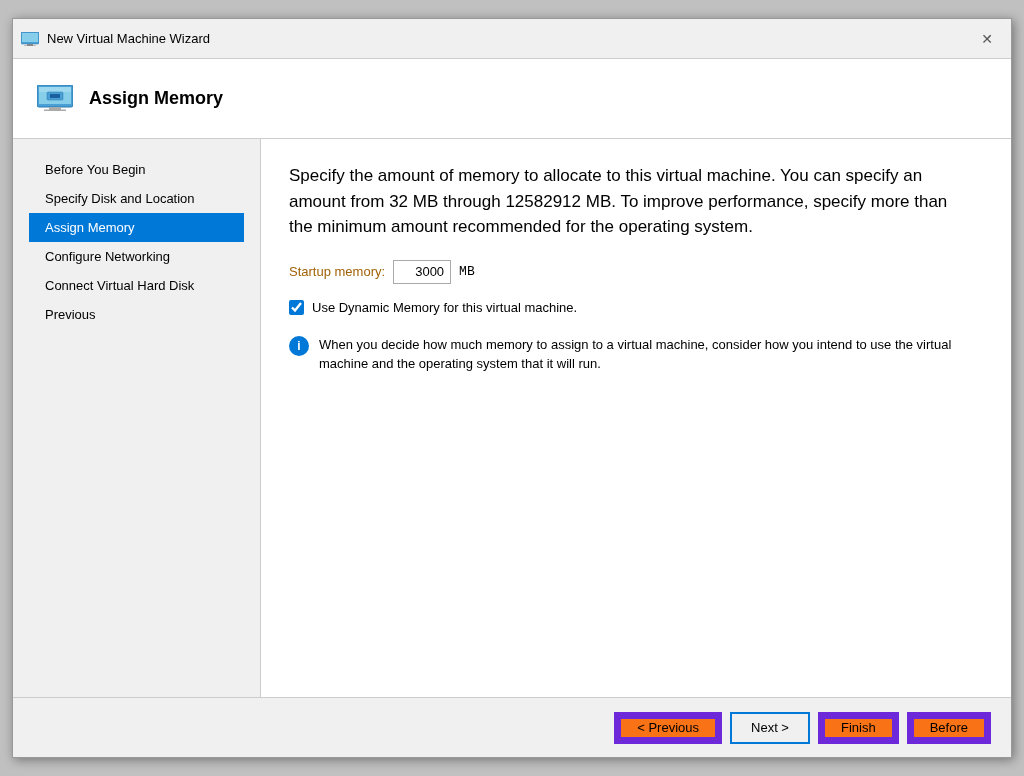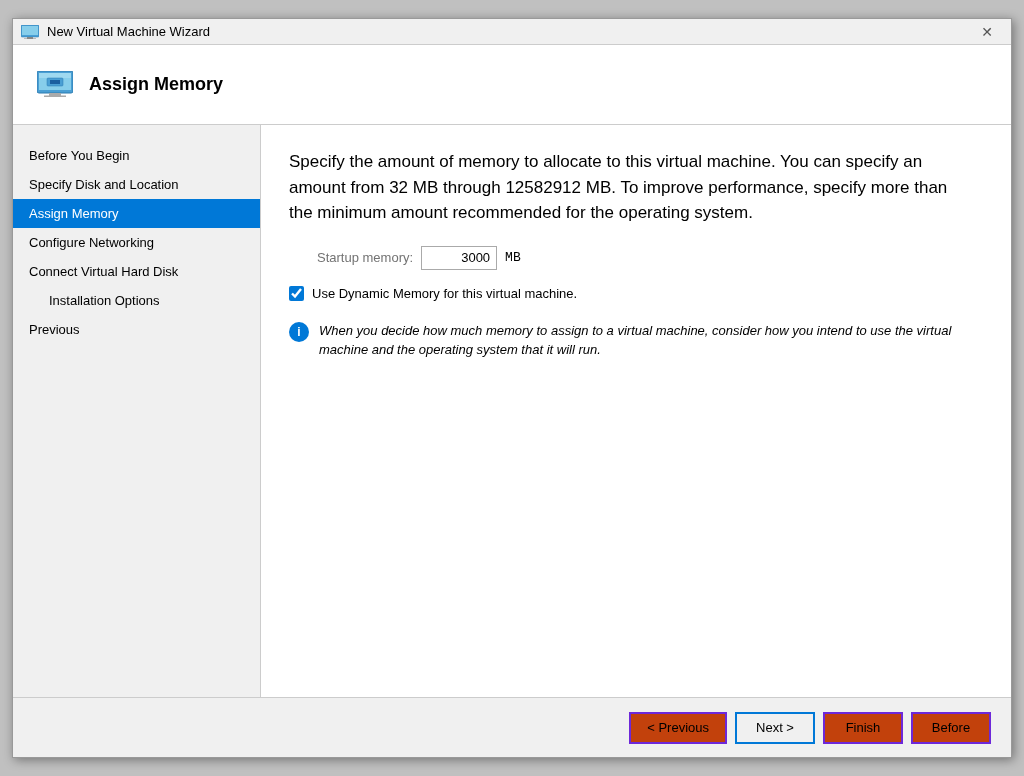--- a/index.html
+++ b/index.html
@@ -23,21 +23,21 @@
       flex-direction: column;
     }
     
     .title-bar {
       background: #f0f0f0;
       display: flex;
       align-items: center;
       justify-content: space-between;
       padding: 8px 12px 8px 8px;
       border-bottom: 1px solid #ccc;
-      height: 26px;
+      height: 40px;
     }
     .title-bar-left {
       display: flex;
       align-items: center;
       gap: 8px;
     }
     .title-bar-text {
       font-size: 13px;
       color: #000;
     }
@@ -72,21 +72,21 @@
     .wizard-body {
       display: flex;
       flex: 1;
       overflow: hidden;
     }
     
     .sidebar {
       width: 248px;
       background: #f0f0f0;
       border-right: 1px solid #ccc;
-      padding: 16px 0;
+      padding: 16px 16px;
       flex-shrink: 0;
     }
     .sidebar-item {
       padding: 7px 16px;
       cursor: pointer;
       color: #000;
       font-size: 13px;
       white-space: nowrap;
     }
     .sidebar-item.active {
@@ -111,26 +111,25 @@
       max-width: 680px;
     }
     .form-row {
       display: flex;
       align-items: center;
       gap: 8px;
       margin-bottom: 16px;
     }
     .form-label {
       font-size: 13px;
-      color: #737373;
+      color: #a16207;
       white-space: nowrap;
-      margin-left: 28px;
     }
     .memory-input {
-      width: 76px;
+      width: 58px;
       height: 24px;
       border: 1px solid #aaa;
       padding: 2px 6px;
       font-size: 13px;
       text-align: right;
     }
     .memory-unit {
       font-size: 13px;
       color: #000;
       font-family: Liberation Mono, monospace;
@@ -168,39 +167,38 @@
       justify-content: center;
       font-size: 12px;
       font-weight: bold;
       flex-shrink: 0;
       margin-top: 1px;
     }
     .info-text {
       font-size: 13px;
       color: #000;
       line-height: 1.5;
-      font-style: italic;
     }
     
     .wizard-footer {
       background: #f0f0f0;
       border-top: 1px solid #ccc;
       padding: 12px 20px;
       display: flex;
       justify-content: flex-end;
       align-items: center;
       gap: 8px;
       height: 60px;
     }
     .footer-btn {
       height: 32px;
       min-width: 80px;
       padding: 0 16px;
-      border: 2px solid #6d28d9;
-      background: #c2410c;
+      border: 7px solid #6d28d9;
+      background: #f97316;
       font-size: 13px;
       cursor: pointer;
       color: #000;
     }
     .footer-btn.primary {
       border: 2px solid #0078d7;
       background: #f0f0f0;
     }
     
     .vm-icon-svg {
@@ -248,21 +246,20 @@
   </div>
 
   <div class="wizard-body">
 
     <div class="sidebar">
       <div class="sidebar-item">Before You Begin</div>
       <div class="sidebar-item">Specify Disk and Location</div>
       <div class="sidebar-item active">Assign Memory</div>
       <div class="sidebar-item">Configure Networking</div>
       <div class="sidebar-item">Connect Virtual Hard Disk</div>
-      <div class="sidebar-item indented">Installation Options</div>
       <div class="sidebar-item">Previous</div>
     </div>
 
     <div class="content-area">
       <p class="content-description">Specify the amount of memory to allocate to this virtual machine. You can specify an amount from 32 MB through 12582912 MB. To improve performance, specify more than the minimum amount recommended for the operating system.</p>
 
       <div class="form-row">
         <label class="form-label">Startup memory:</label>
         <input class="memory-input" type="text" value="3000" style="">
         <span class="memory-unit">MB</span>

